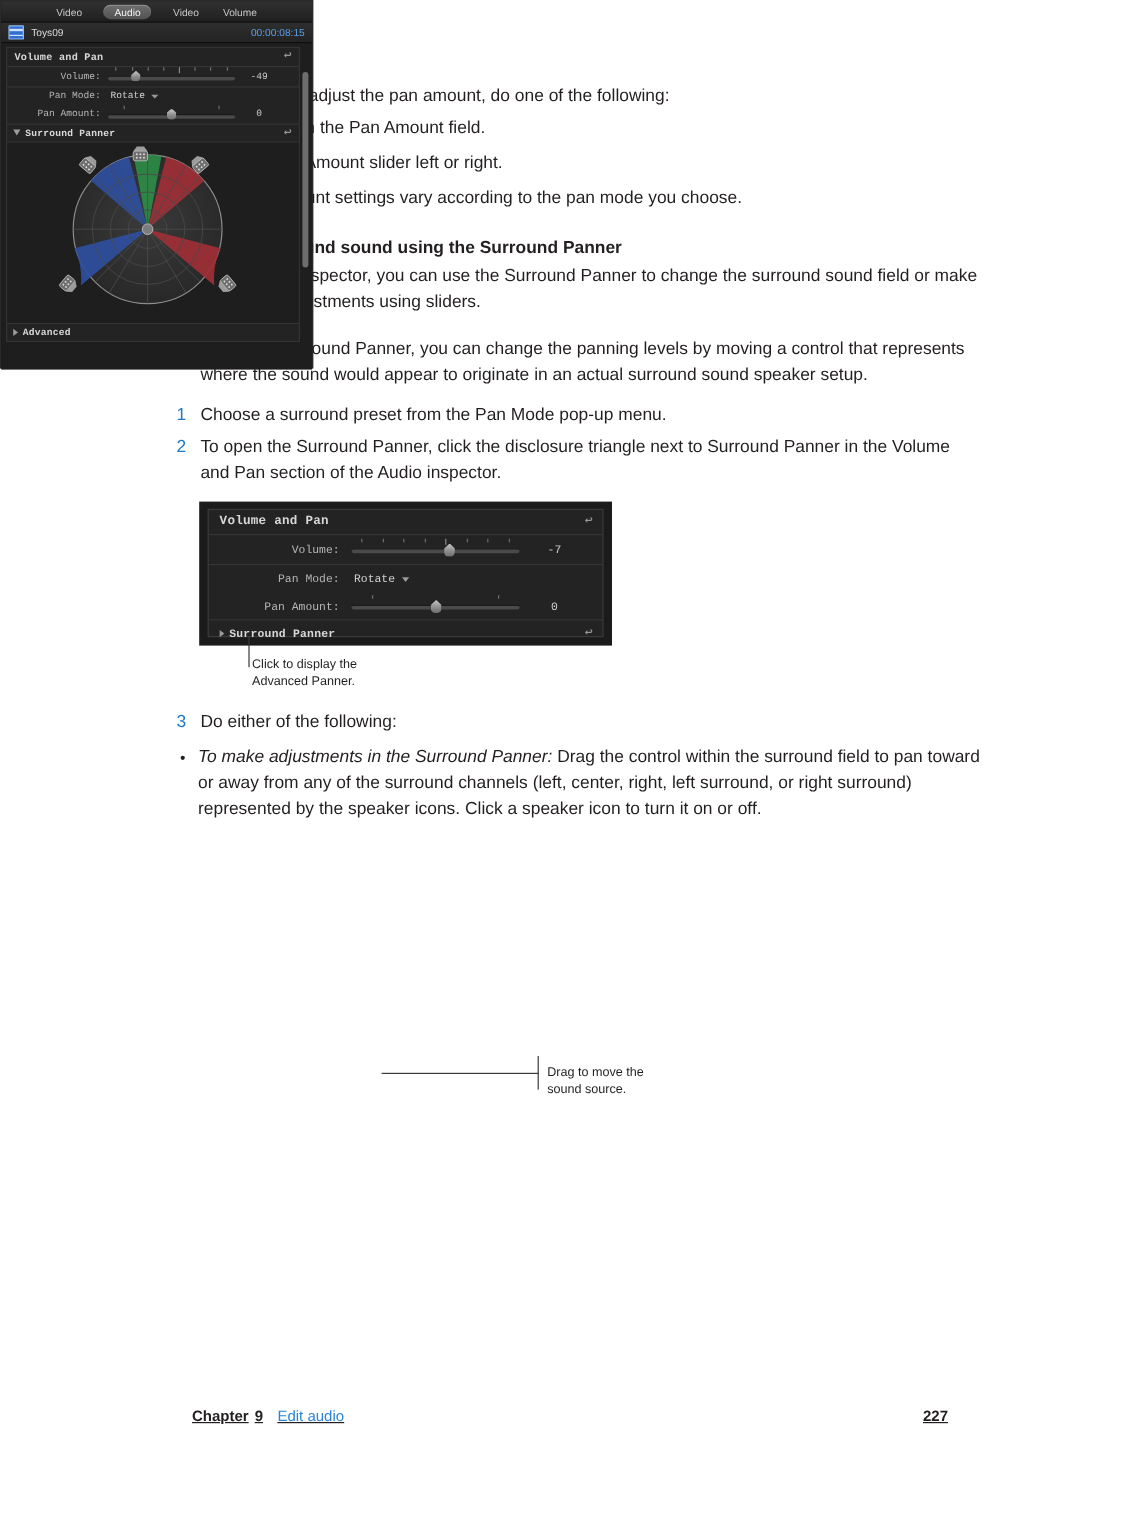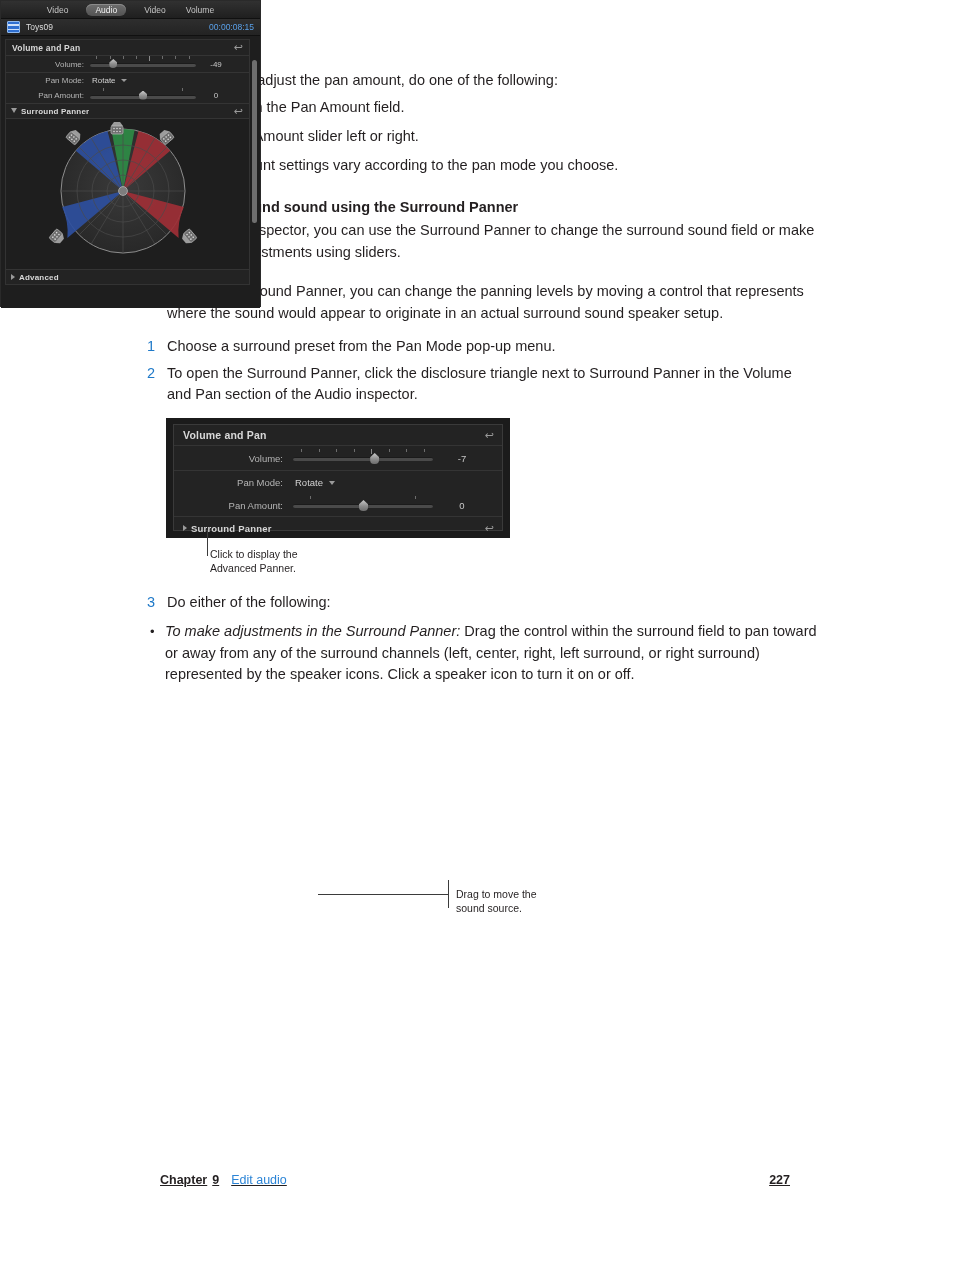--- a/index.html
+++ b/index.html
@@ -91,21 +91,21 @@
     background: #232323;
     box-sizing: border-box;
     height: 100%;
   }
   .row {
     display: flex;
     align-items: center;
     box-sizing: border-box;
     color: #c9c9c9;
     font-size: 9.5px;
-    font-family: Liberation Sans, sans-serif;
+    font-family: Liberation Mono, monospace;
   }
   .rowline { border-bottom: 1px solid #343434; }
   .sect-title {
     font-weight: bold;
     color: #d8d8d8;
     letter-spacing: .2px;
   }
   .reset-icon {
     color: #9a9a9a;
     font-size: 11px;

